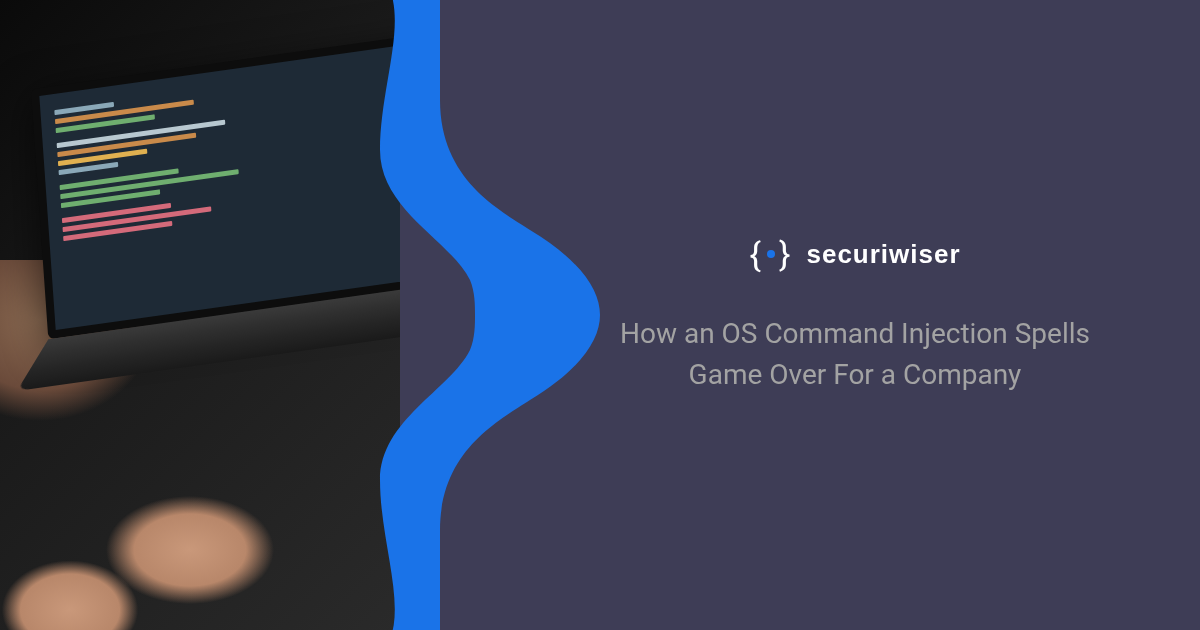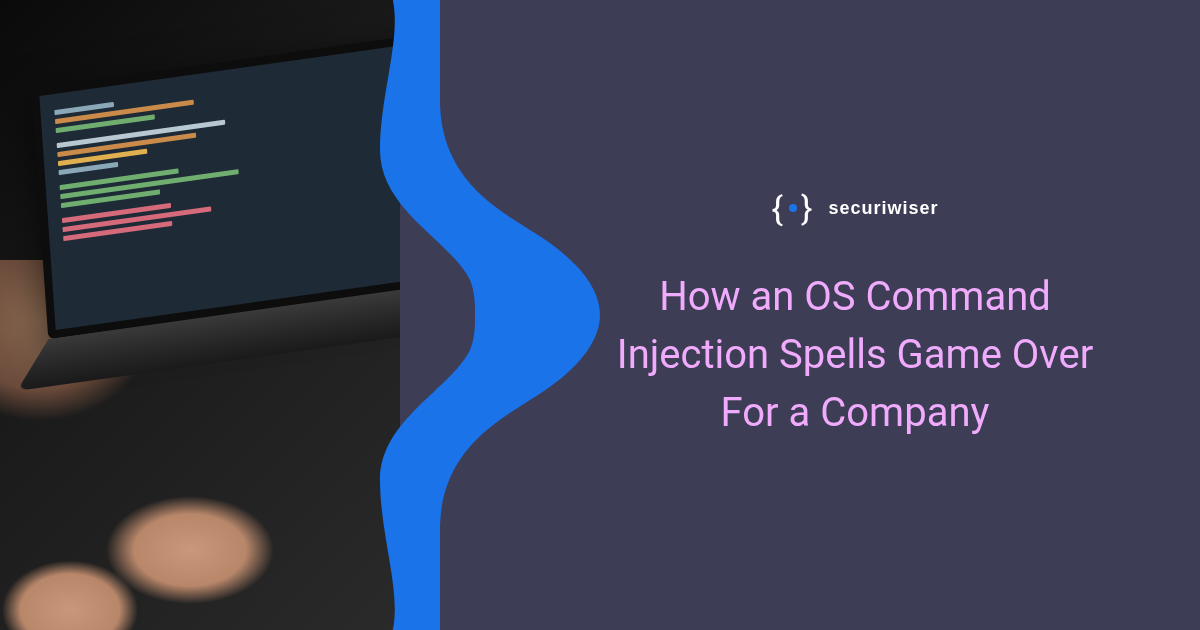--- a/index.html
+++ b/index.html
@@ -103,30 +103,30 @@
     width: 8px; height: 8px;
     background: #1a73e8;
     border-radius: 50%;
     display: inline-block;
     margin: 0 2px;
     position: relative;
     top: 0px;
   }
   .logo-text {
     color: #ffffff;
-    font-size: 18px;
+    font-size: 26px;
     font-weight: 600;
     letter-spacing: 1px;
     font-family: "Arial Narrow", Arial, sans-serif;
     font-stretch: condensed;
     text-align: center;
   }
   .title {
-    color: #f0abfc;
-    font-size: 40px;
+    color: #a3a3a3;
+    font-size: 28px;
     line-height: 1.45;
     font-weight: 400;
     max-width: 520px;
   }
 </style>
 </head>
 <body>
 
 <div class="canvas">
 

